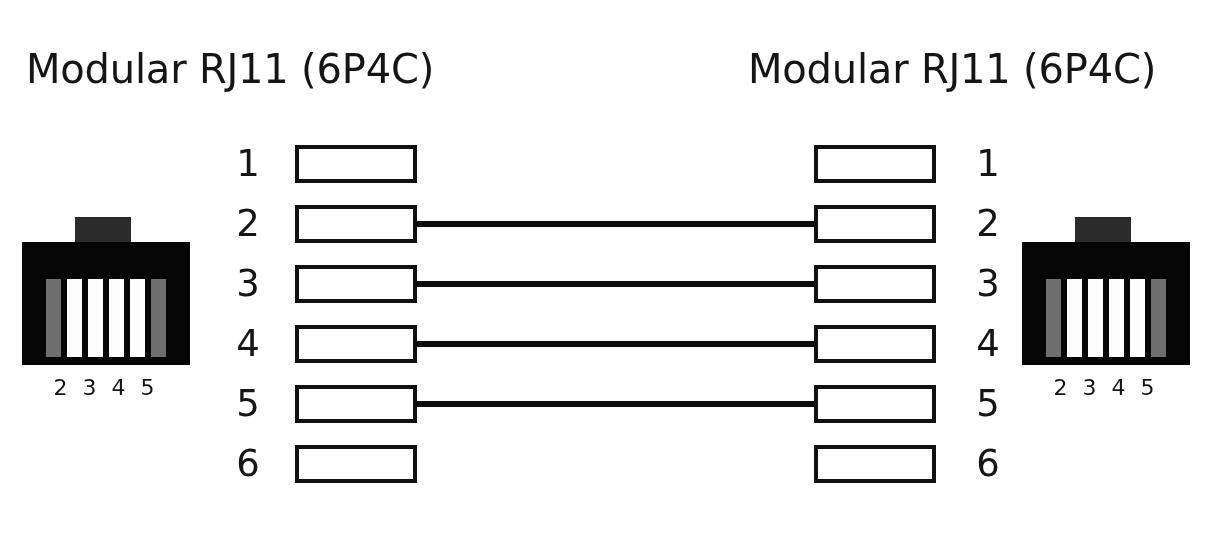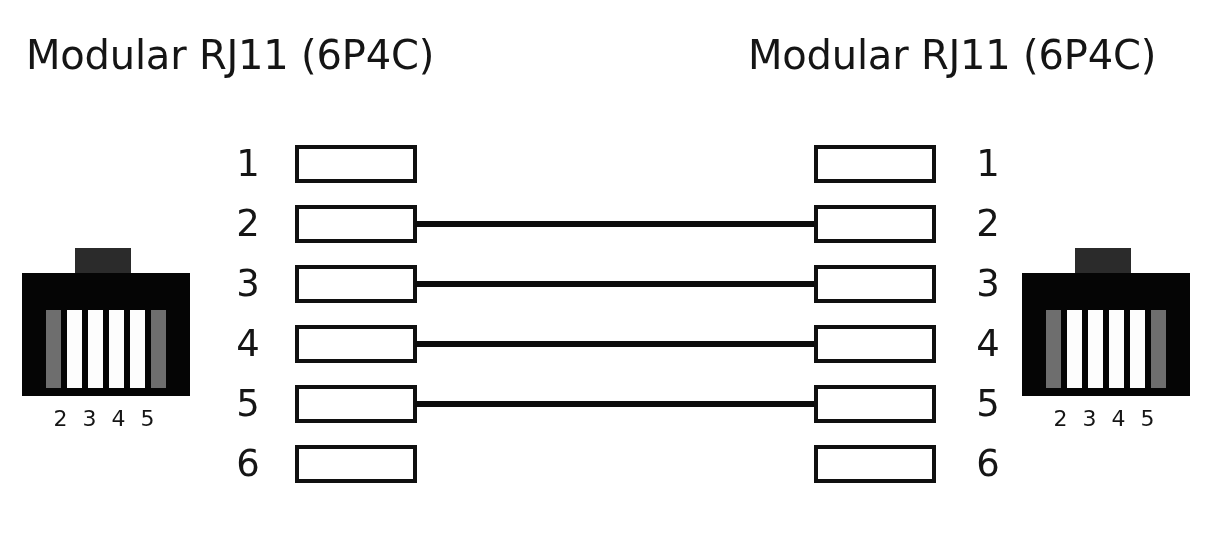--- a/index.html
+++ b/index.html
@@ -12,35 +12,35 @@
     height: 539px;
     position: relative;
     overflow: hidden;
     font-family: "DejaVu Sans", sans-serif;
     color: #1a1a1a;
   }
 
   
   .title {
     position: absolute;
-    top: 32px;
+    top: 46px;
     font-size: 40px;
     font-weight: 400;
     letter-spacing: -0.2px;
     white-space: nowrap;
     color: #151515;
     font-family: "DejaVu Sans", sans-serif;
   }
   .title.left  { left: 26px; }
   .title.right { left: 748px; }
 
   
   .jack {
     position: absolute;
-    top: 248px;
+    top: 217px;
     width: 168px;
     height: 200px;
   }
   .jack.left  { left: 22px; }
   .jack.right { left: 1022px; }
 
   .jack-tab {
     position: absolute;
     left: 53px;
     top: 0px;

